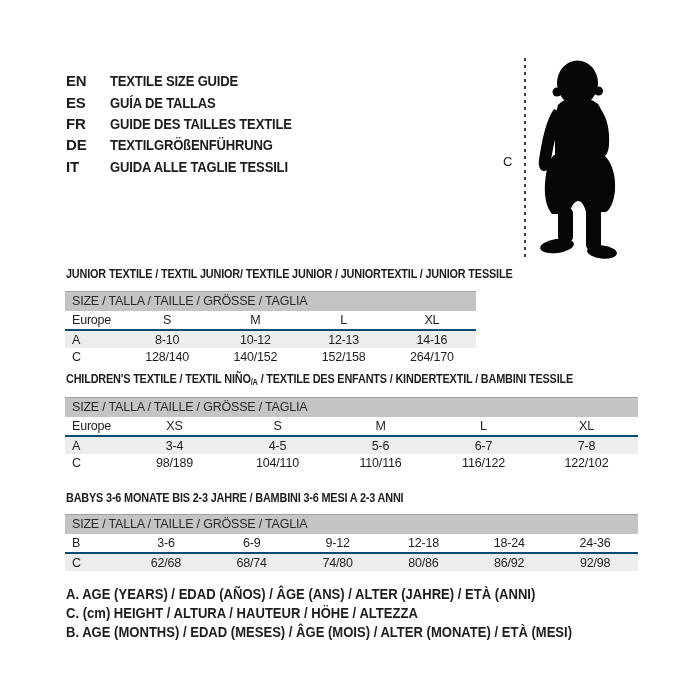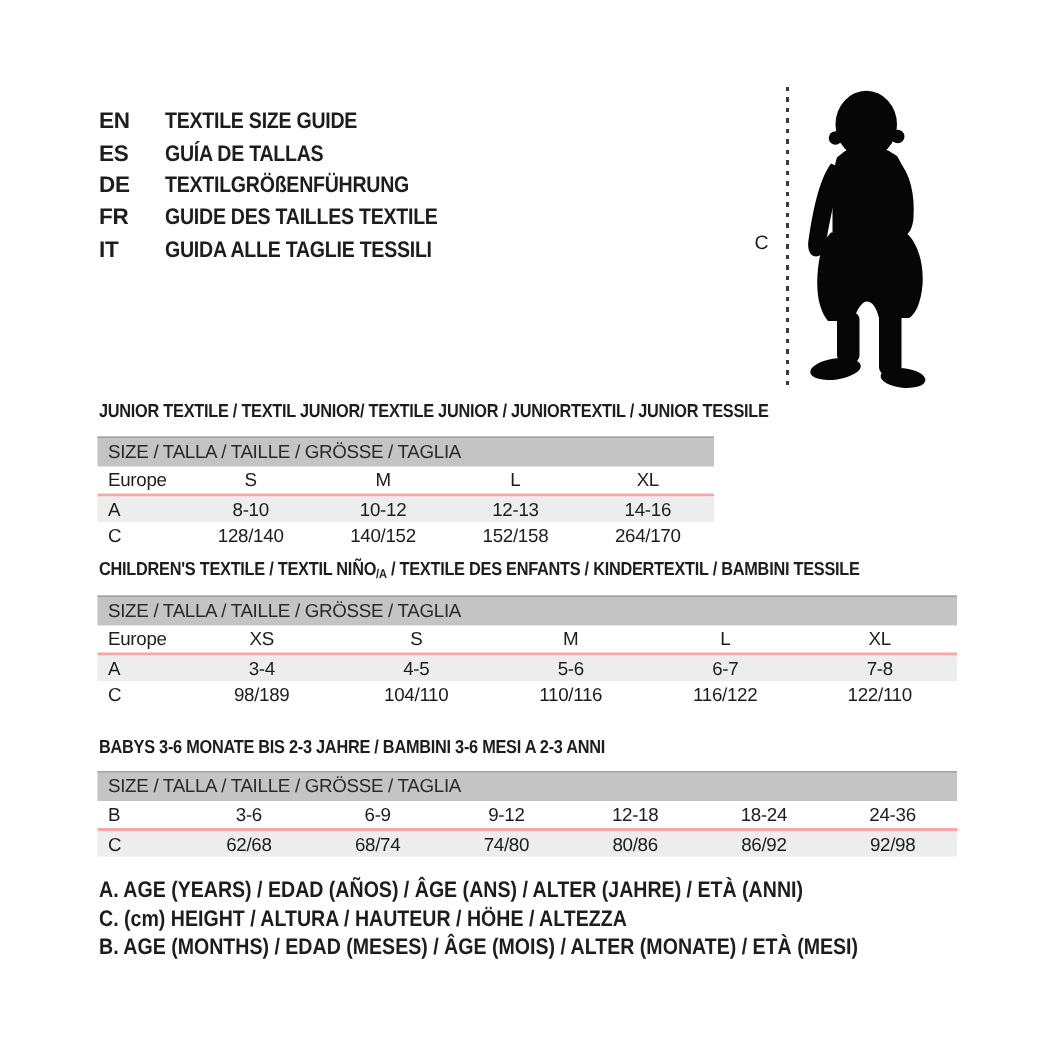--- a/index.html
+++ b/index.html
@@ -27,21 +27,21 @@
   .tbl-title { position:absolute; font-weight:bold; font-size:12.5px; letter-spacing:-0.2px; }
   .tbl { position:absolute; }
   .tbl .hdr {
     height:19px; line-height:19px; background:#c4c4c4; border-top:1px solid #a2a2a2;
     padding-left:7px; font-size:12.5px; color:#2a2a2a; letter-spacing:-0.2px;
   }
   .row { display:grid; font-size:12.5px; letter-spacing:-0.2px; align-items:center; }
   .t1 .row { grid-template-columns:58px repeat(4,1fr); }
   .t2 .row { grid-template-columns:58px repeat(5,1fr); }
   .t3 .row { grid-template-columns:58px repeat(6,1fr); }
-  .row-first { height:18px; border-bottom:2px solid #fca5a5; }
+  .row-first { height:18px; border-bottom:2px solid #0c4a6e; }
   .row-std { height:17px; }
   .row-alt { background:#ededed; }
   .cell { text-align:center; }
   .cell:first-child { text-align:left; padding-left:7px; }
 
   
   .sub { font-size:8.5px; vertical-align:-2px; }
 
   
   .notes { position:absolute; left:66px; top:584px; }
@@ -55,26 +55,26 @@
   <div class="lang-block">
     <div class="lang-row">
       <span class="lang-code">EN</span>
       <span class="cond">TEXTILE SIZE GUIDE</span>
     </div>
     <div class="lang-row">
       <span class="lang-code">ES</span>
       <span class="cond">GUÍA DE TALLAS</span>
     </div>
     <div class="lang-row">
+      <span class="lang-code">FR</span>
+      <span class="cond">GUIDE DES TAILLES TEXTILE</span>
+    </div>
+    <div class="lang-row">
       <span class="lang-code">DE</span>
       <span class="cond">TEXTILGRÖßENFÜHRUNG</span>
-    </div>
-    <div class="lang-row">
-      <span class="lang-code">FR</span>
-      <span class="cond">GUIDE DES TAILLES TEXTILE</span>
     </div>
     <div class="lang-row">
       <span class="lang-code">IT</span>
       <span class="cond">GUIDA ALLE TAGLIE TESSILI</span>
     </div>
   </div>
 
   <div class="measure-line"></div>
   <div class="measure-label">C</div>
   <svg class="baby-svg" width="120" height="215" viewBox="0 0 120 215" fill="#060606" xmlns="http://www.w3.org/2000/svg">
@@ -143,21 +143,21 @@
       <div class="cell">5-6</div>
       <div class="cell">6-7</div>
       <div class="cell">7-8</div>
     </div>
     <div class="row row-std">
       <div class="cell">C</div>
       <div class="cell">98/189</div>
       <div class="cell">104/110</div>
       <div class="cell">110/116</div>
       <div class="cell">116/122</div>
-      <div class="cell">122/110</div>
+      <div class="cell">122/102</div>
     </div>
   </div>
 
   <div class="tbl-title" style="left:66px; top:491px;">
     <span class="cond">BABYS 3-6 MONATE BIS 2-3 JAHRE / BAMBINI 3-6 MESI A 2-3 ANNI</span>
   </div>
   <div class="tbl t3" style="left:65px; top:514px; width:573px;">
     <div class="hdr">
       <span>SIZE / TALLA / TAILLE / GRÖSSE / TAGLIA</span>
     </div>

